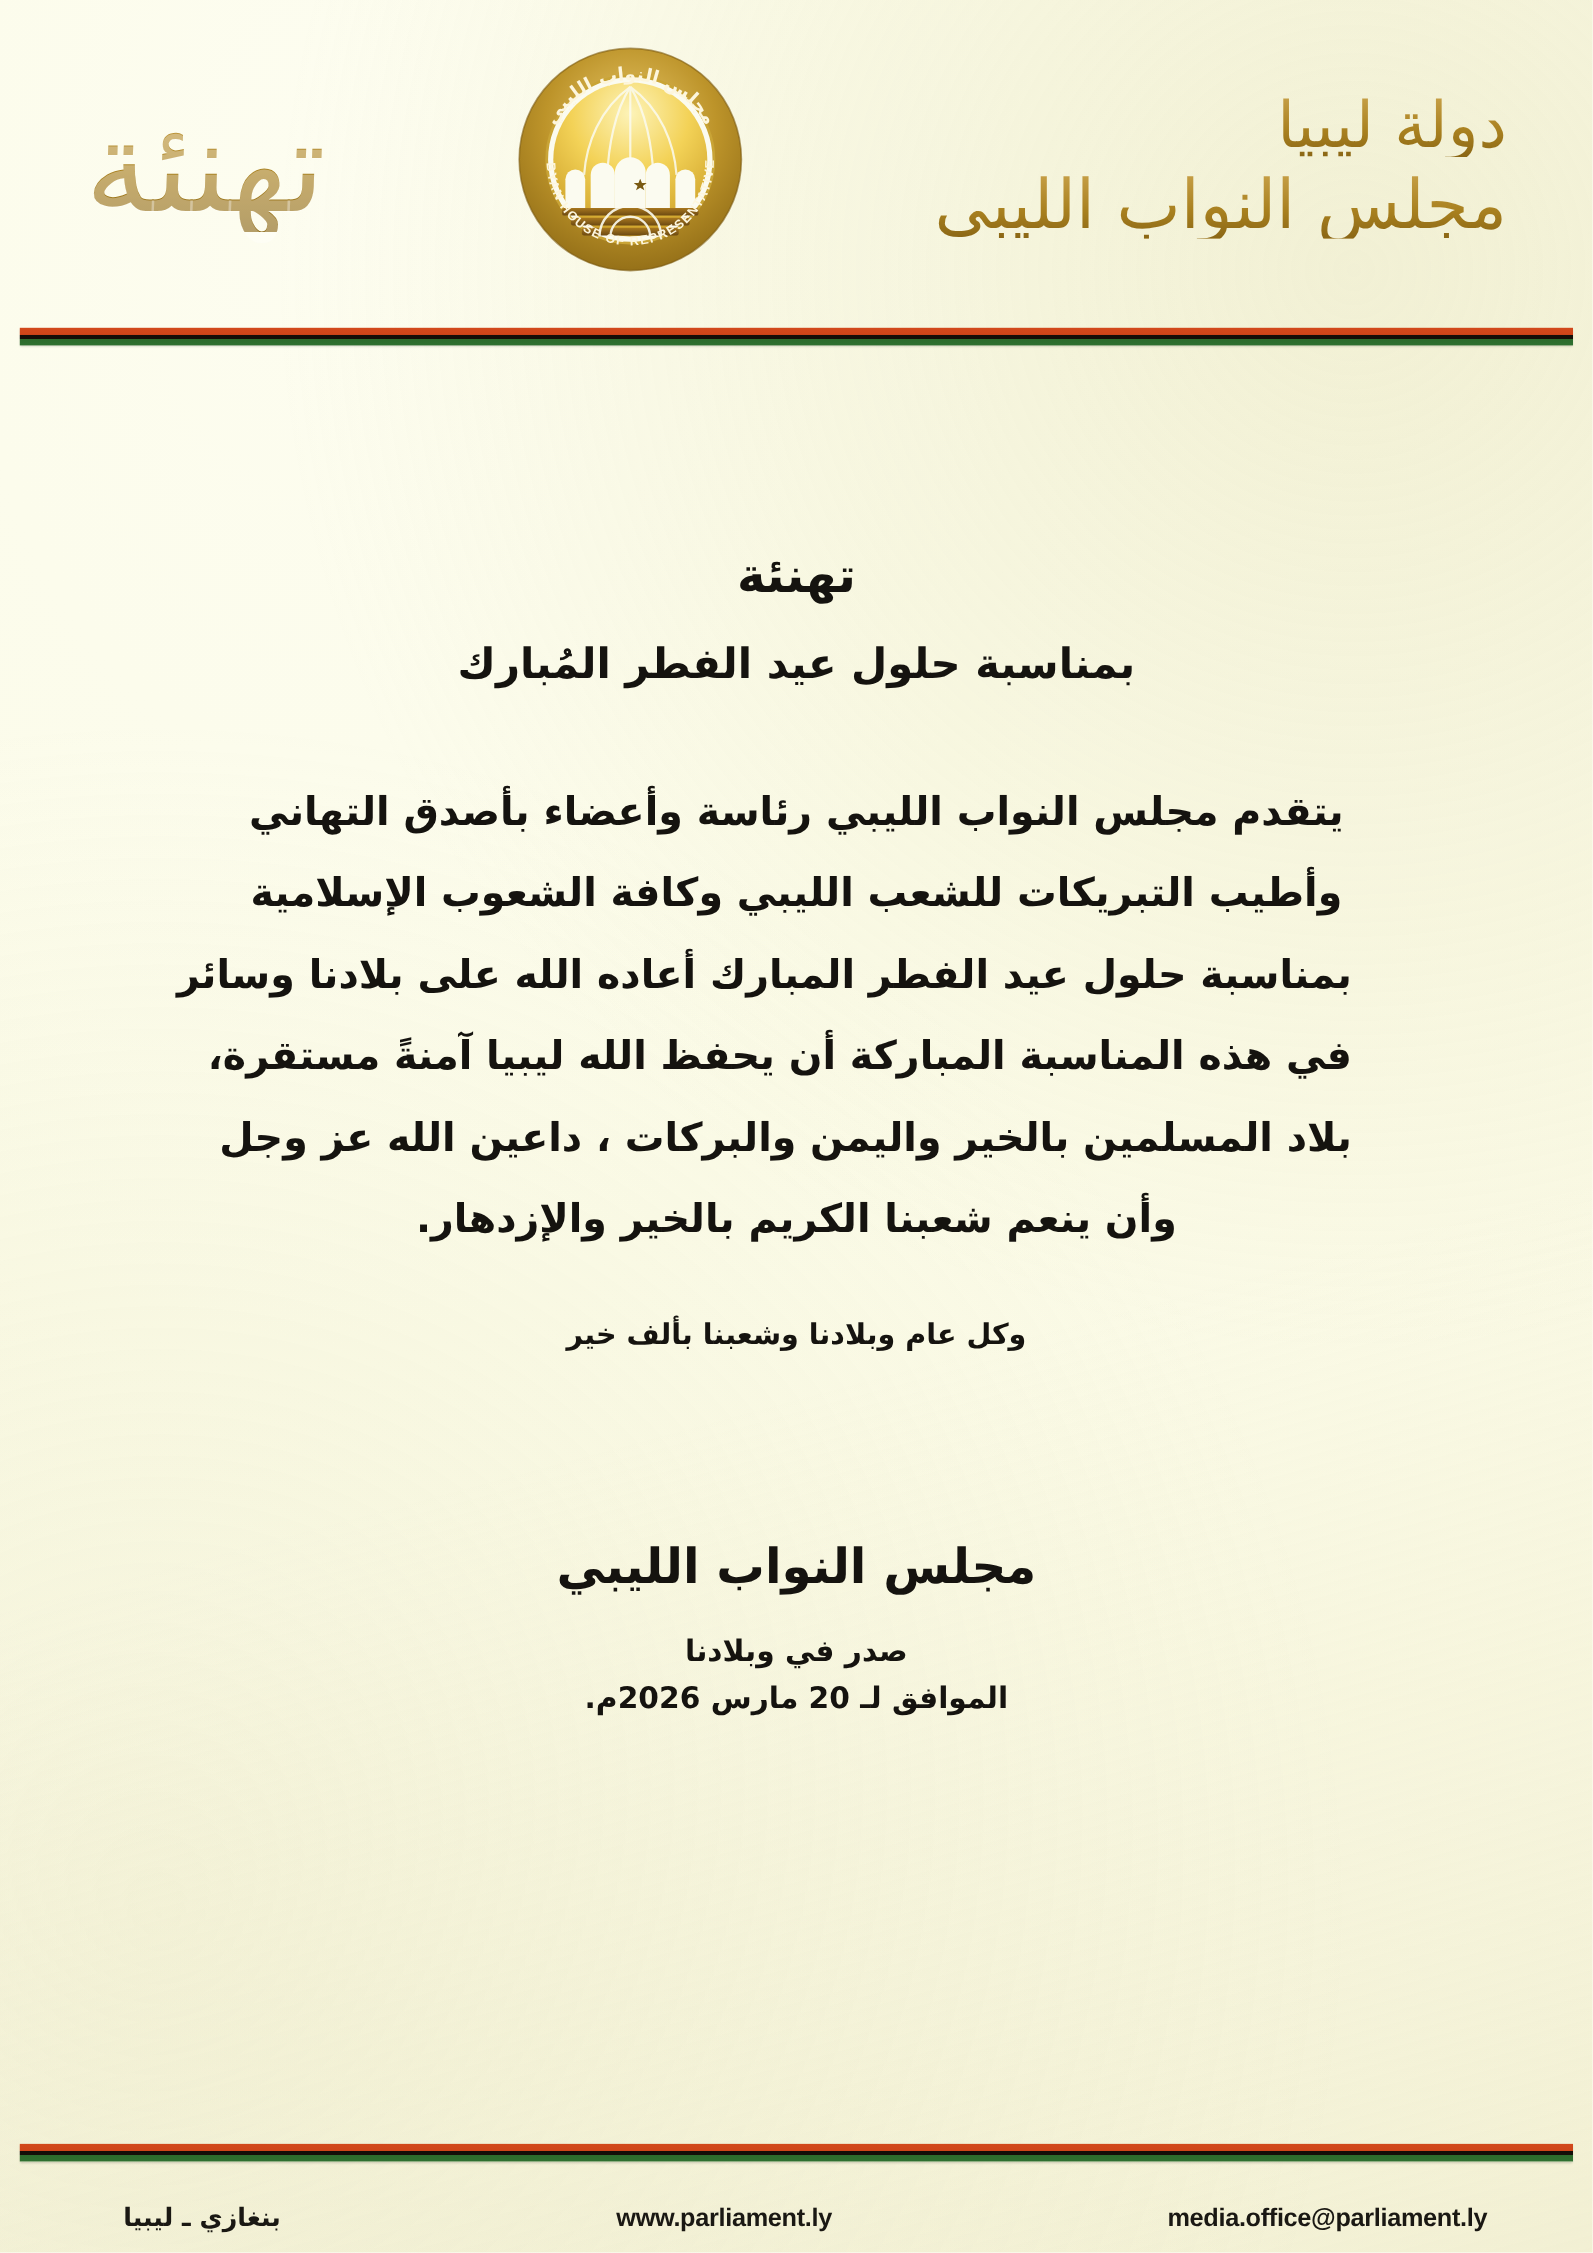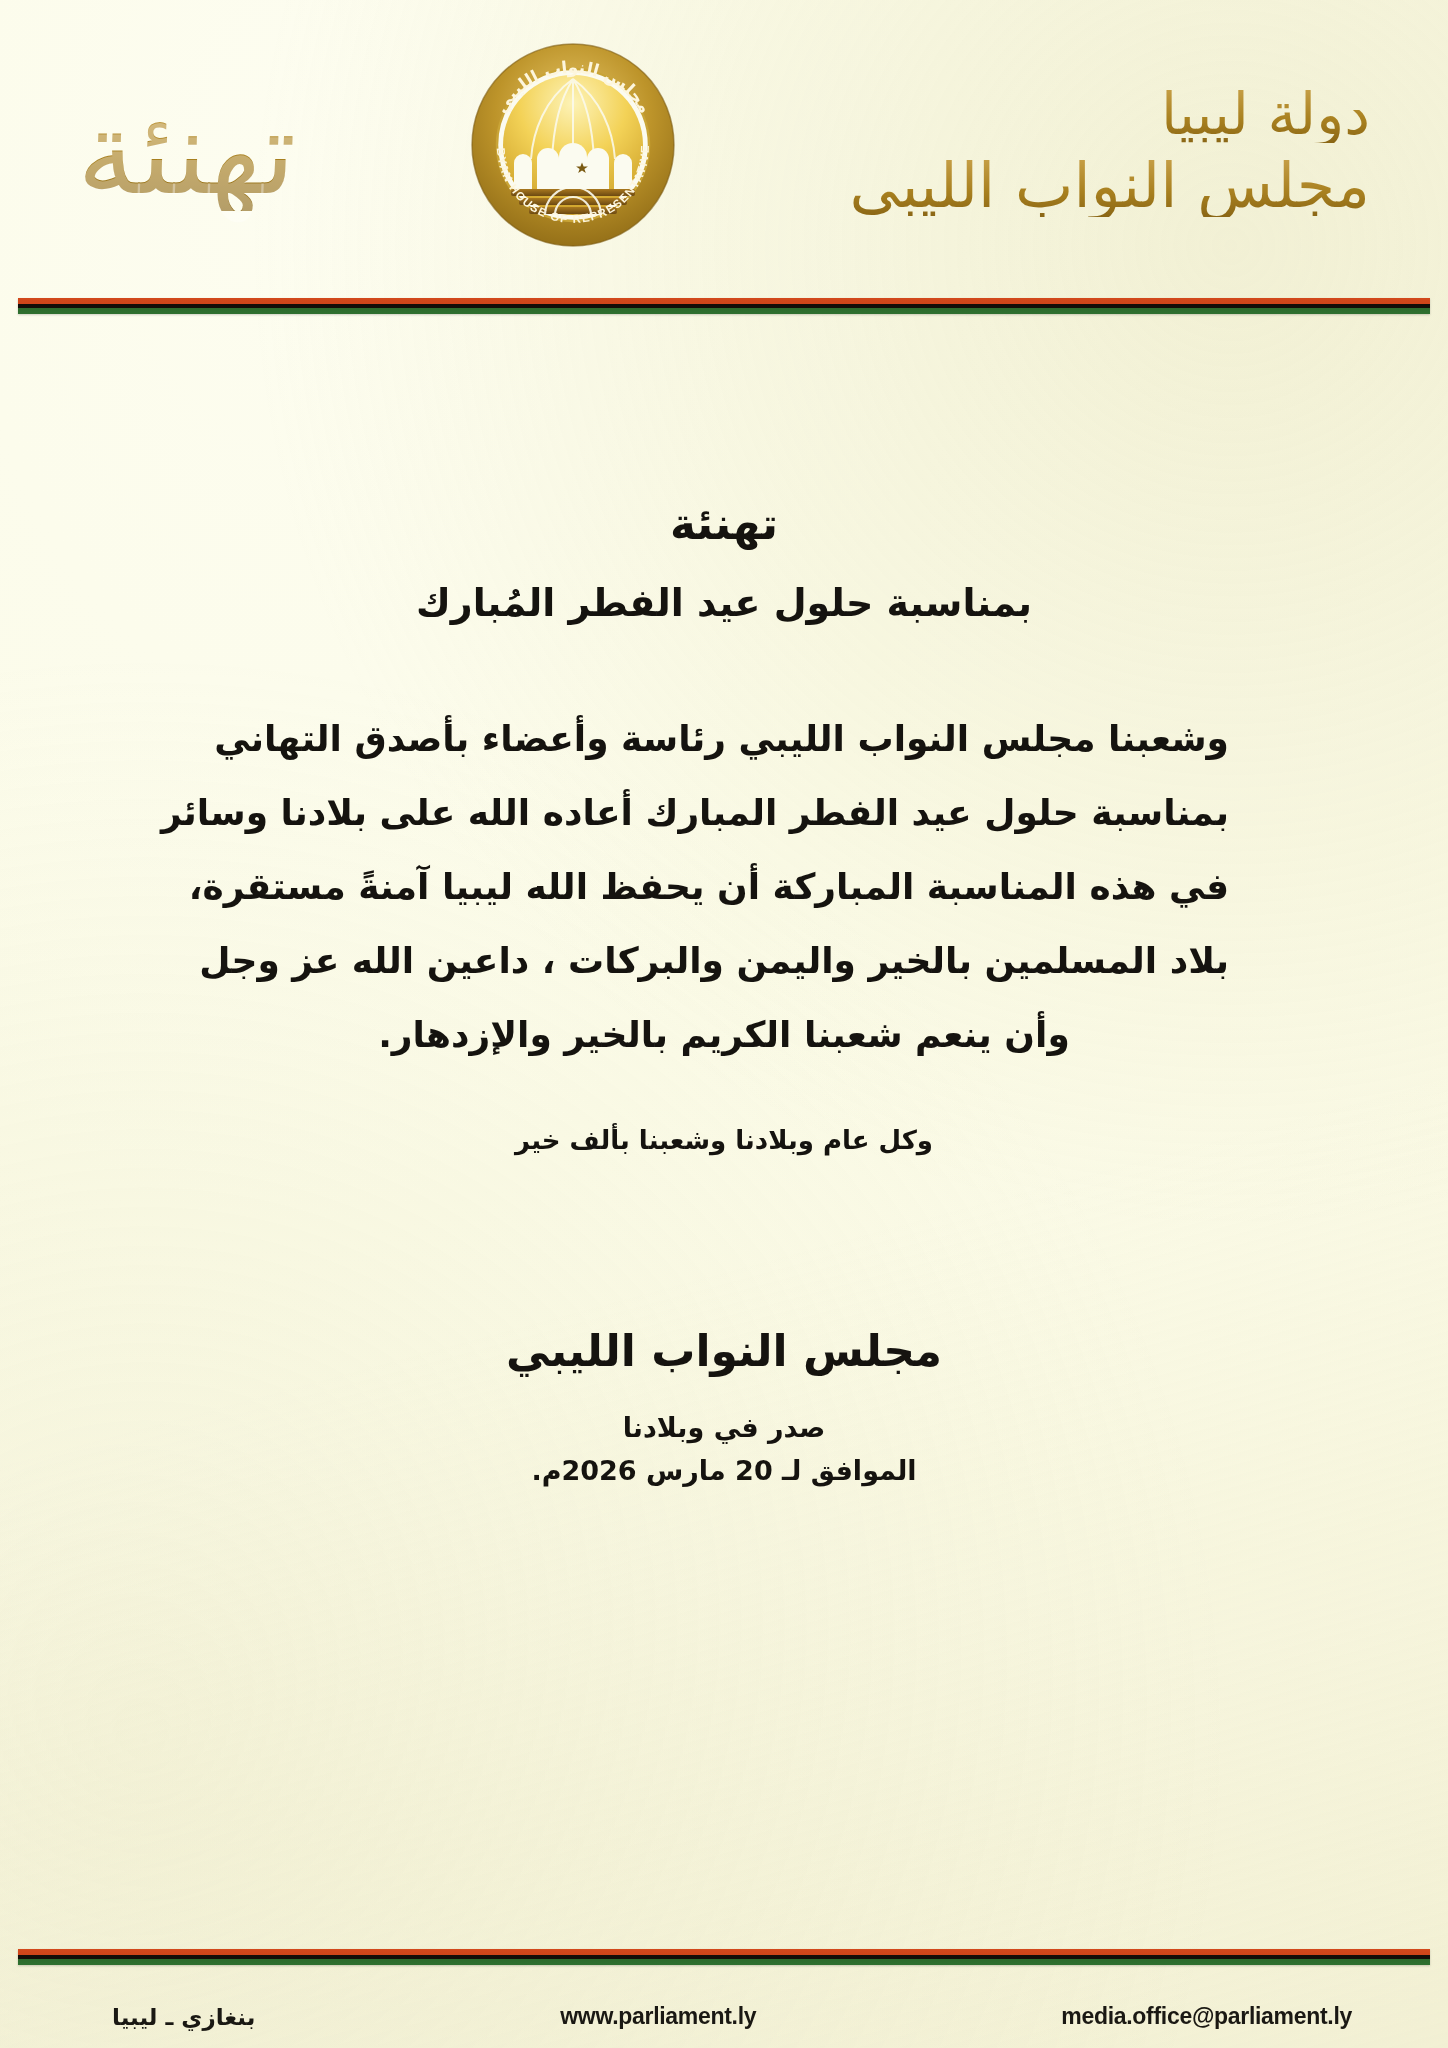--- a/index.html
+++ b/index.html
@@ -290,21 +290,22 @@
   </div>
 
   <div class="rule rule-top"></div>
 
   <div class="content">
 
     <div class="doc-title">تهنئة</div>
     <div class="doc-subtitle">بمناسبة حلول عيد الفطر المُبارك</div>
 
     <div class="body-block">
-      <div class="body-line">وشعبنا مجلس النواب الليبي رئاسة وأعضاء بأصدق التهاني</div>
+      <div class="body-line">يتقدم مجلس النواب الليبي رئاسة وأعضاء بأصدق التهاني</div>
+      <div class="body-line">وأطيب التبريكات للشعب الليبي وكافة الشعوب الإسلامية</div>
       <div class="body-line">بمناسبة حلول عيد الفطر المبارك أعاده الله على بلادنا وسائر</div>
       <div class="body-line">في هذه المناسبة المباركة أن يحفظ الله ليبيا آمنةً مستقرة،</div>
       <div class="body-line">بلاد المسلمين بالخير واليمن والبركات ، داعين الله عز وجل</div>
       <div class="body-line">وأن ينعم شعبنا الكريم بالخير والإزدهار.</div>
 
       <div class="closing-line">وكل عام وبلادنا وشعبنا بألف خير</div>
     </div>
 
     <div class="signature">
       <div class="sig-org">مجلس النواب الليبي</div>

